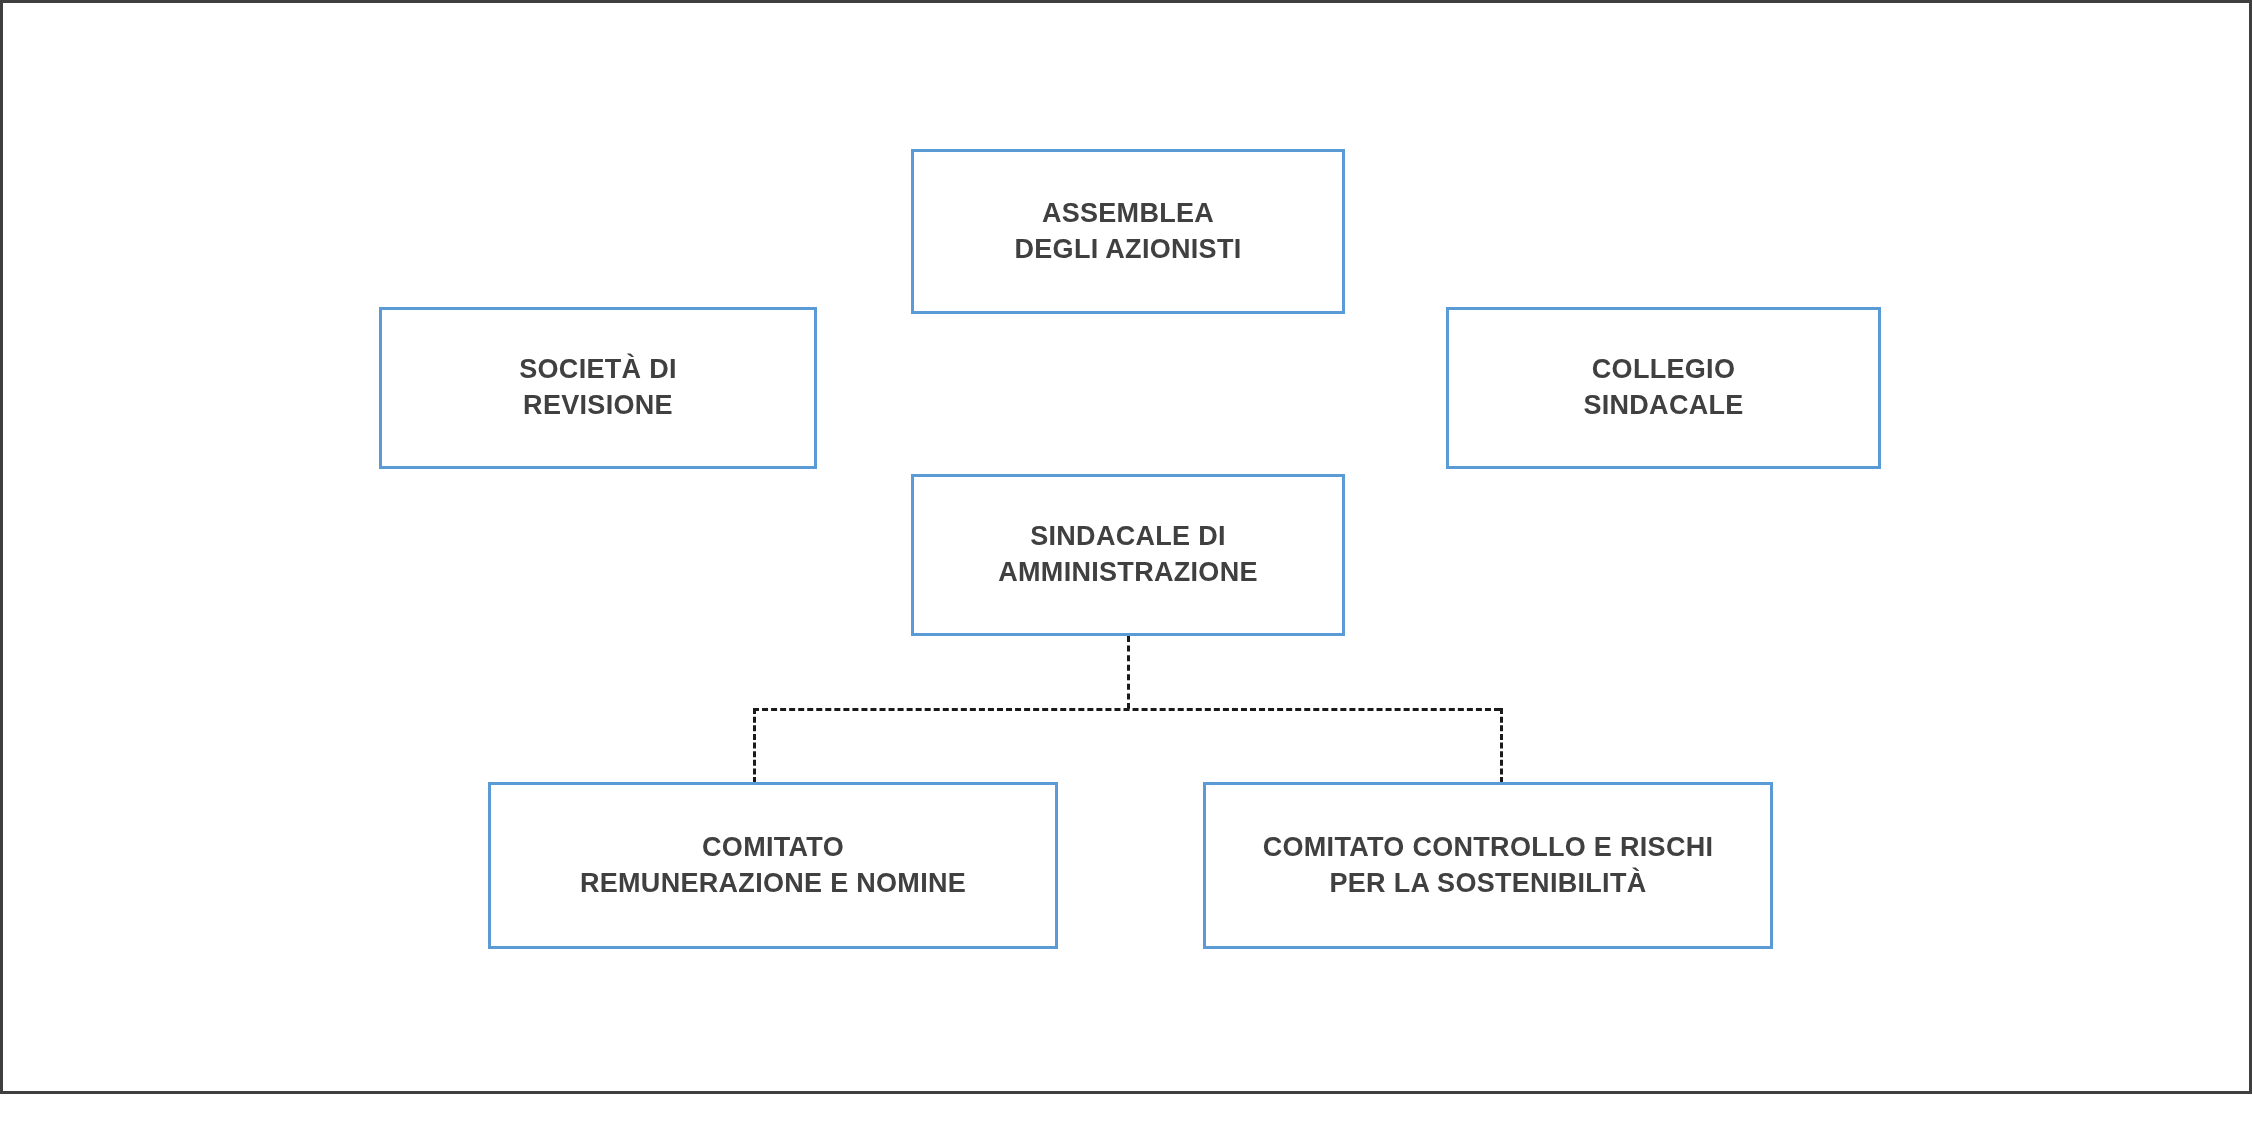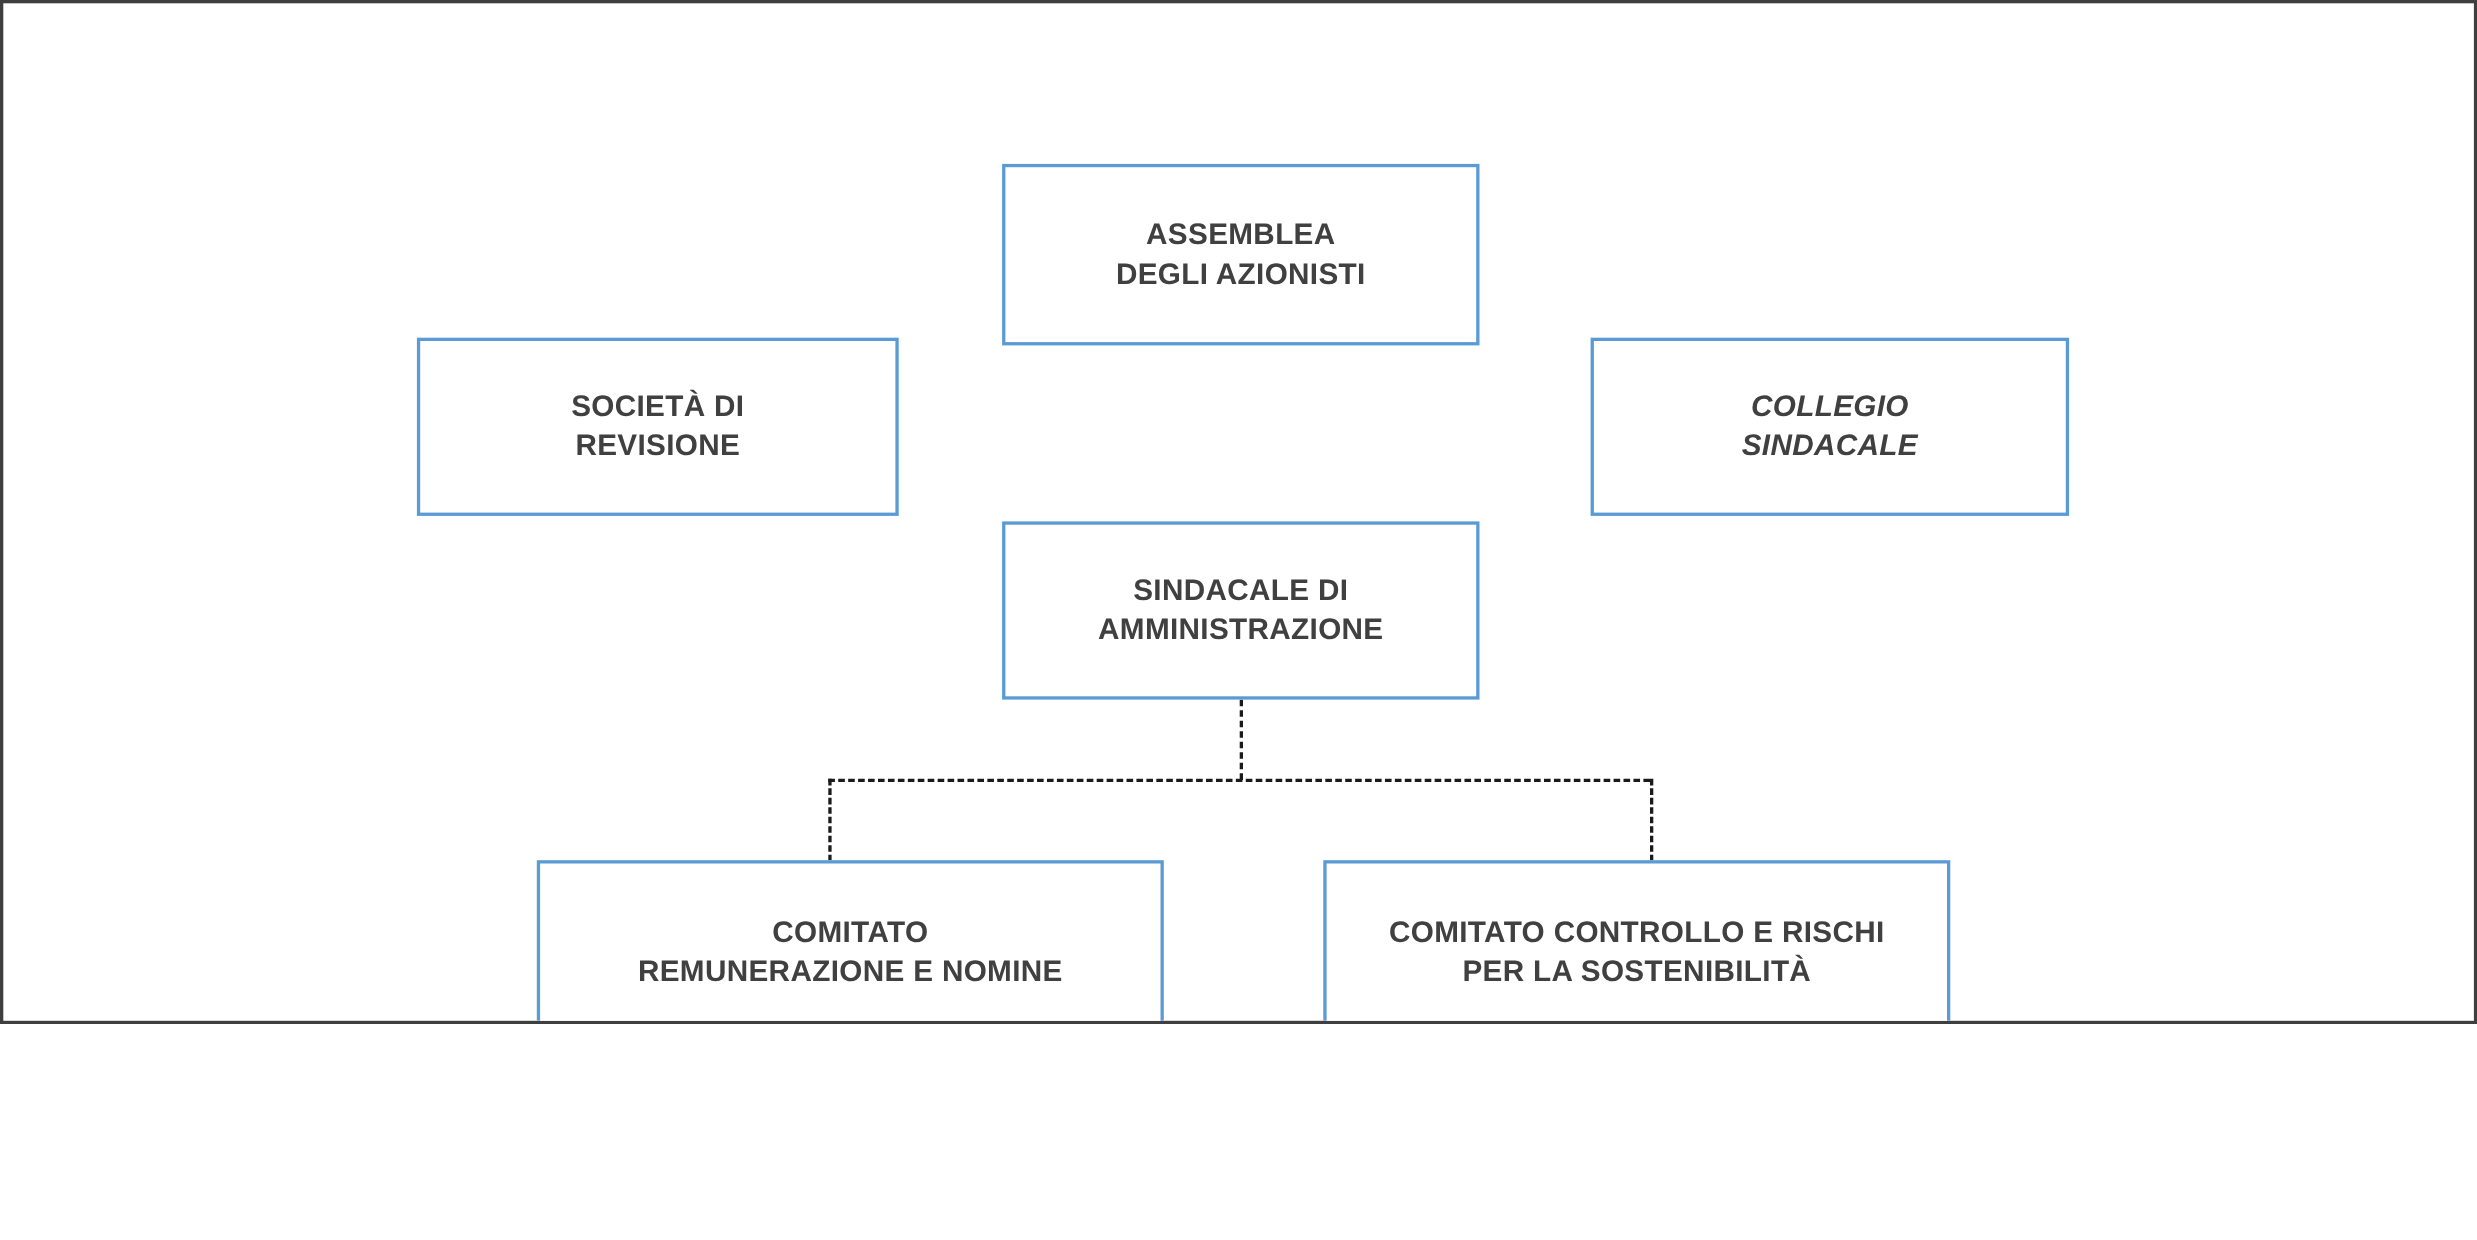--- a/index.html
+++ b/index.html
@@ -8,21 +8,21 @@
     padding: 0;
     background: #ffffff;
   }
   body {
     font-family: "Liberation Sans", sans-serif;
   }
 
   #canvas {
     position: relative;
     width: 2252px;
-    height: 931px;
+    height: 1094px;
     background: #ffffff;
     box-sizing: border-box;
     border: 3px solid #3f3f3f;
     overflow: hidden;
   }
 
   
   .node {
     position: absolute;
     box-sizing: border-box;
@@ -74,21 +74,21 @@
   <div class="node" style="left:908px; top:146px; width:434px; height:165px;">
     <span class="node-label">ASSEMBLEA
 DEGLI AZIONISTI</span>
   </div>
 
   <div class="node" style="left:376px; top:304px; width:438px; height:162px;">
     <span class="node-label">SOCIETÀ DI
 REVISIONE</span>
   </div>
 
-  <div class="node" style="left:1443px; top:304px; width:435px; height:162px;font-style:italic;">
+  <div class="node" style="left:1443px; top:304px; width:435px; height:162px;">
     <span class="node-label">COLLEGIO
 SINDACALE</span>
   </div>
 
   <div class="node" style="left:908px; top:471px; width:434px; height:162px;">
     <span class="node-label">SINDACALE DI
 AMMINISTRAZIONE</span>
   </div>
 
   <div class="node" style="left:485px; top:779px; width:570px; height:167px;">

